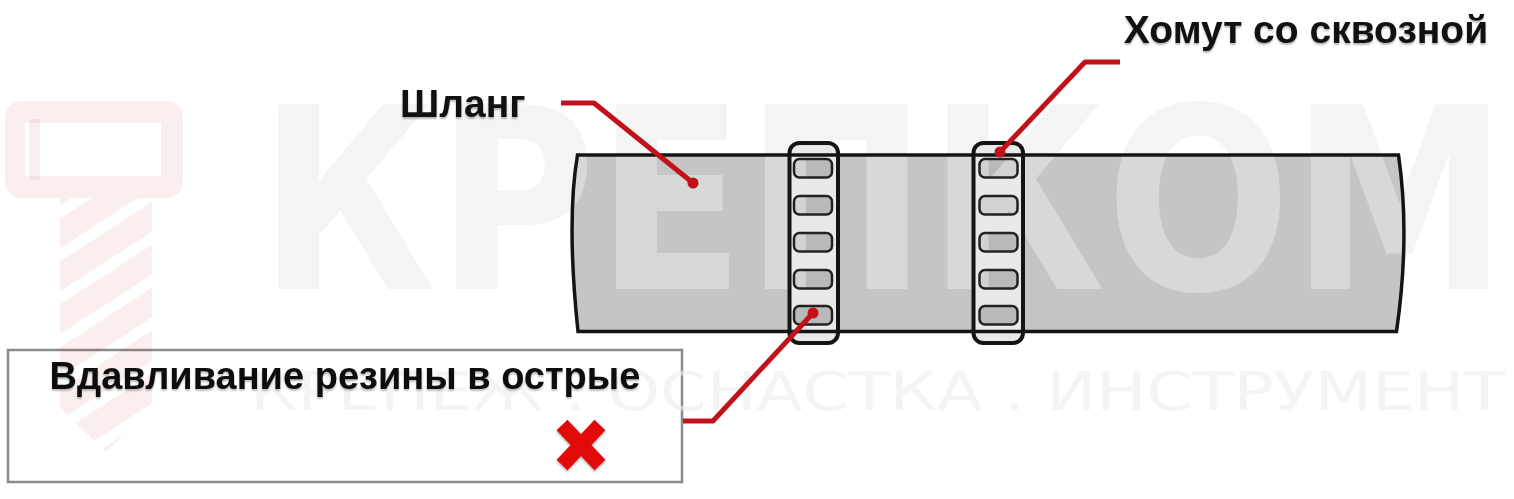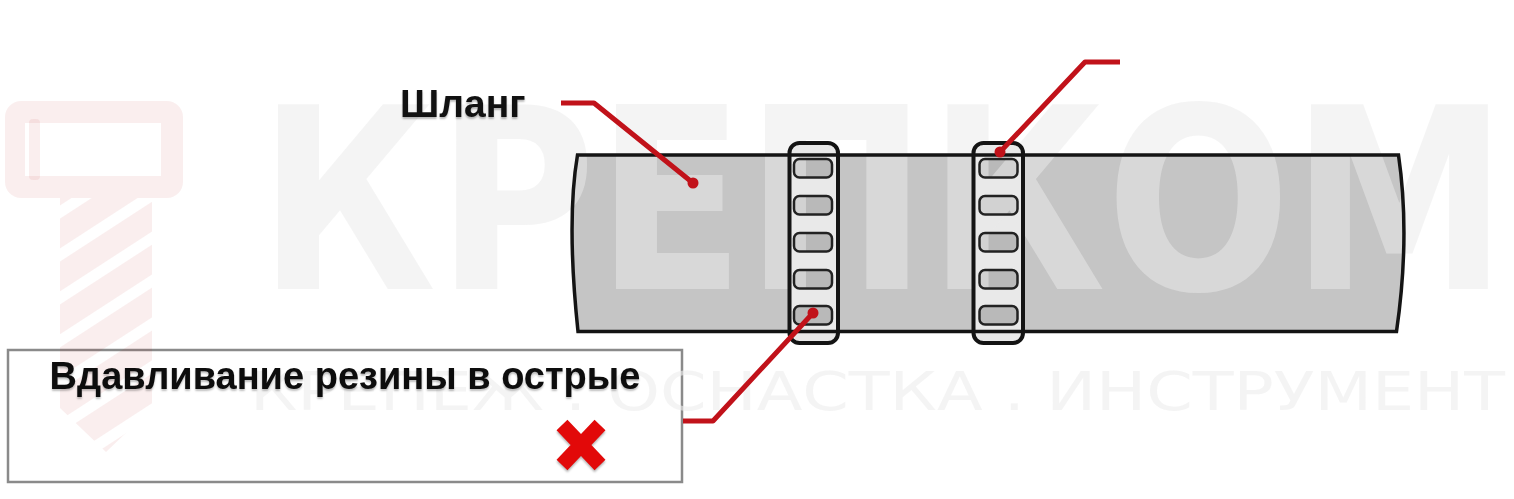--- a/index.html
+++ b/index.html
@@ -93,20 +93,21 @@
         <circle cx="813" cy="313" r="5.5"></circle>
       </g>
     </g>
   </svg>
 
   <div class="label hose-label">
     <span>Шланг</span>
   </div>
 
   <div class="label clamp-label">
+    <span>Хомут со сквозной</span>
   </div>
 
   <div class="warning-text">
     <div class="wline">Вдавливание резины в острые</div>
     <svg class="x-icon" width="58" height="58" viewBox="0 0 58 58">
       <path d="M10,9 L48,49 M48,9 L10,49" stroke="#e20909" stroke-width="15" fill="none"></path>
     </svg>
   </div>
 
 </div>

